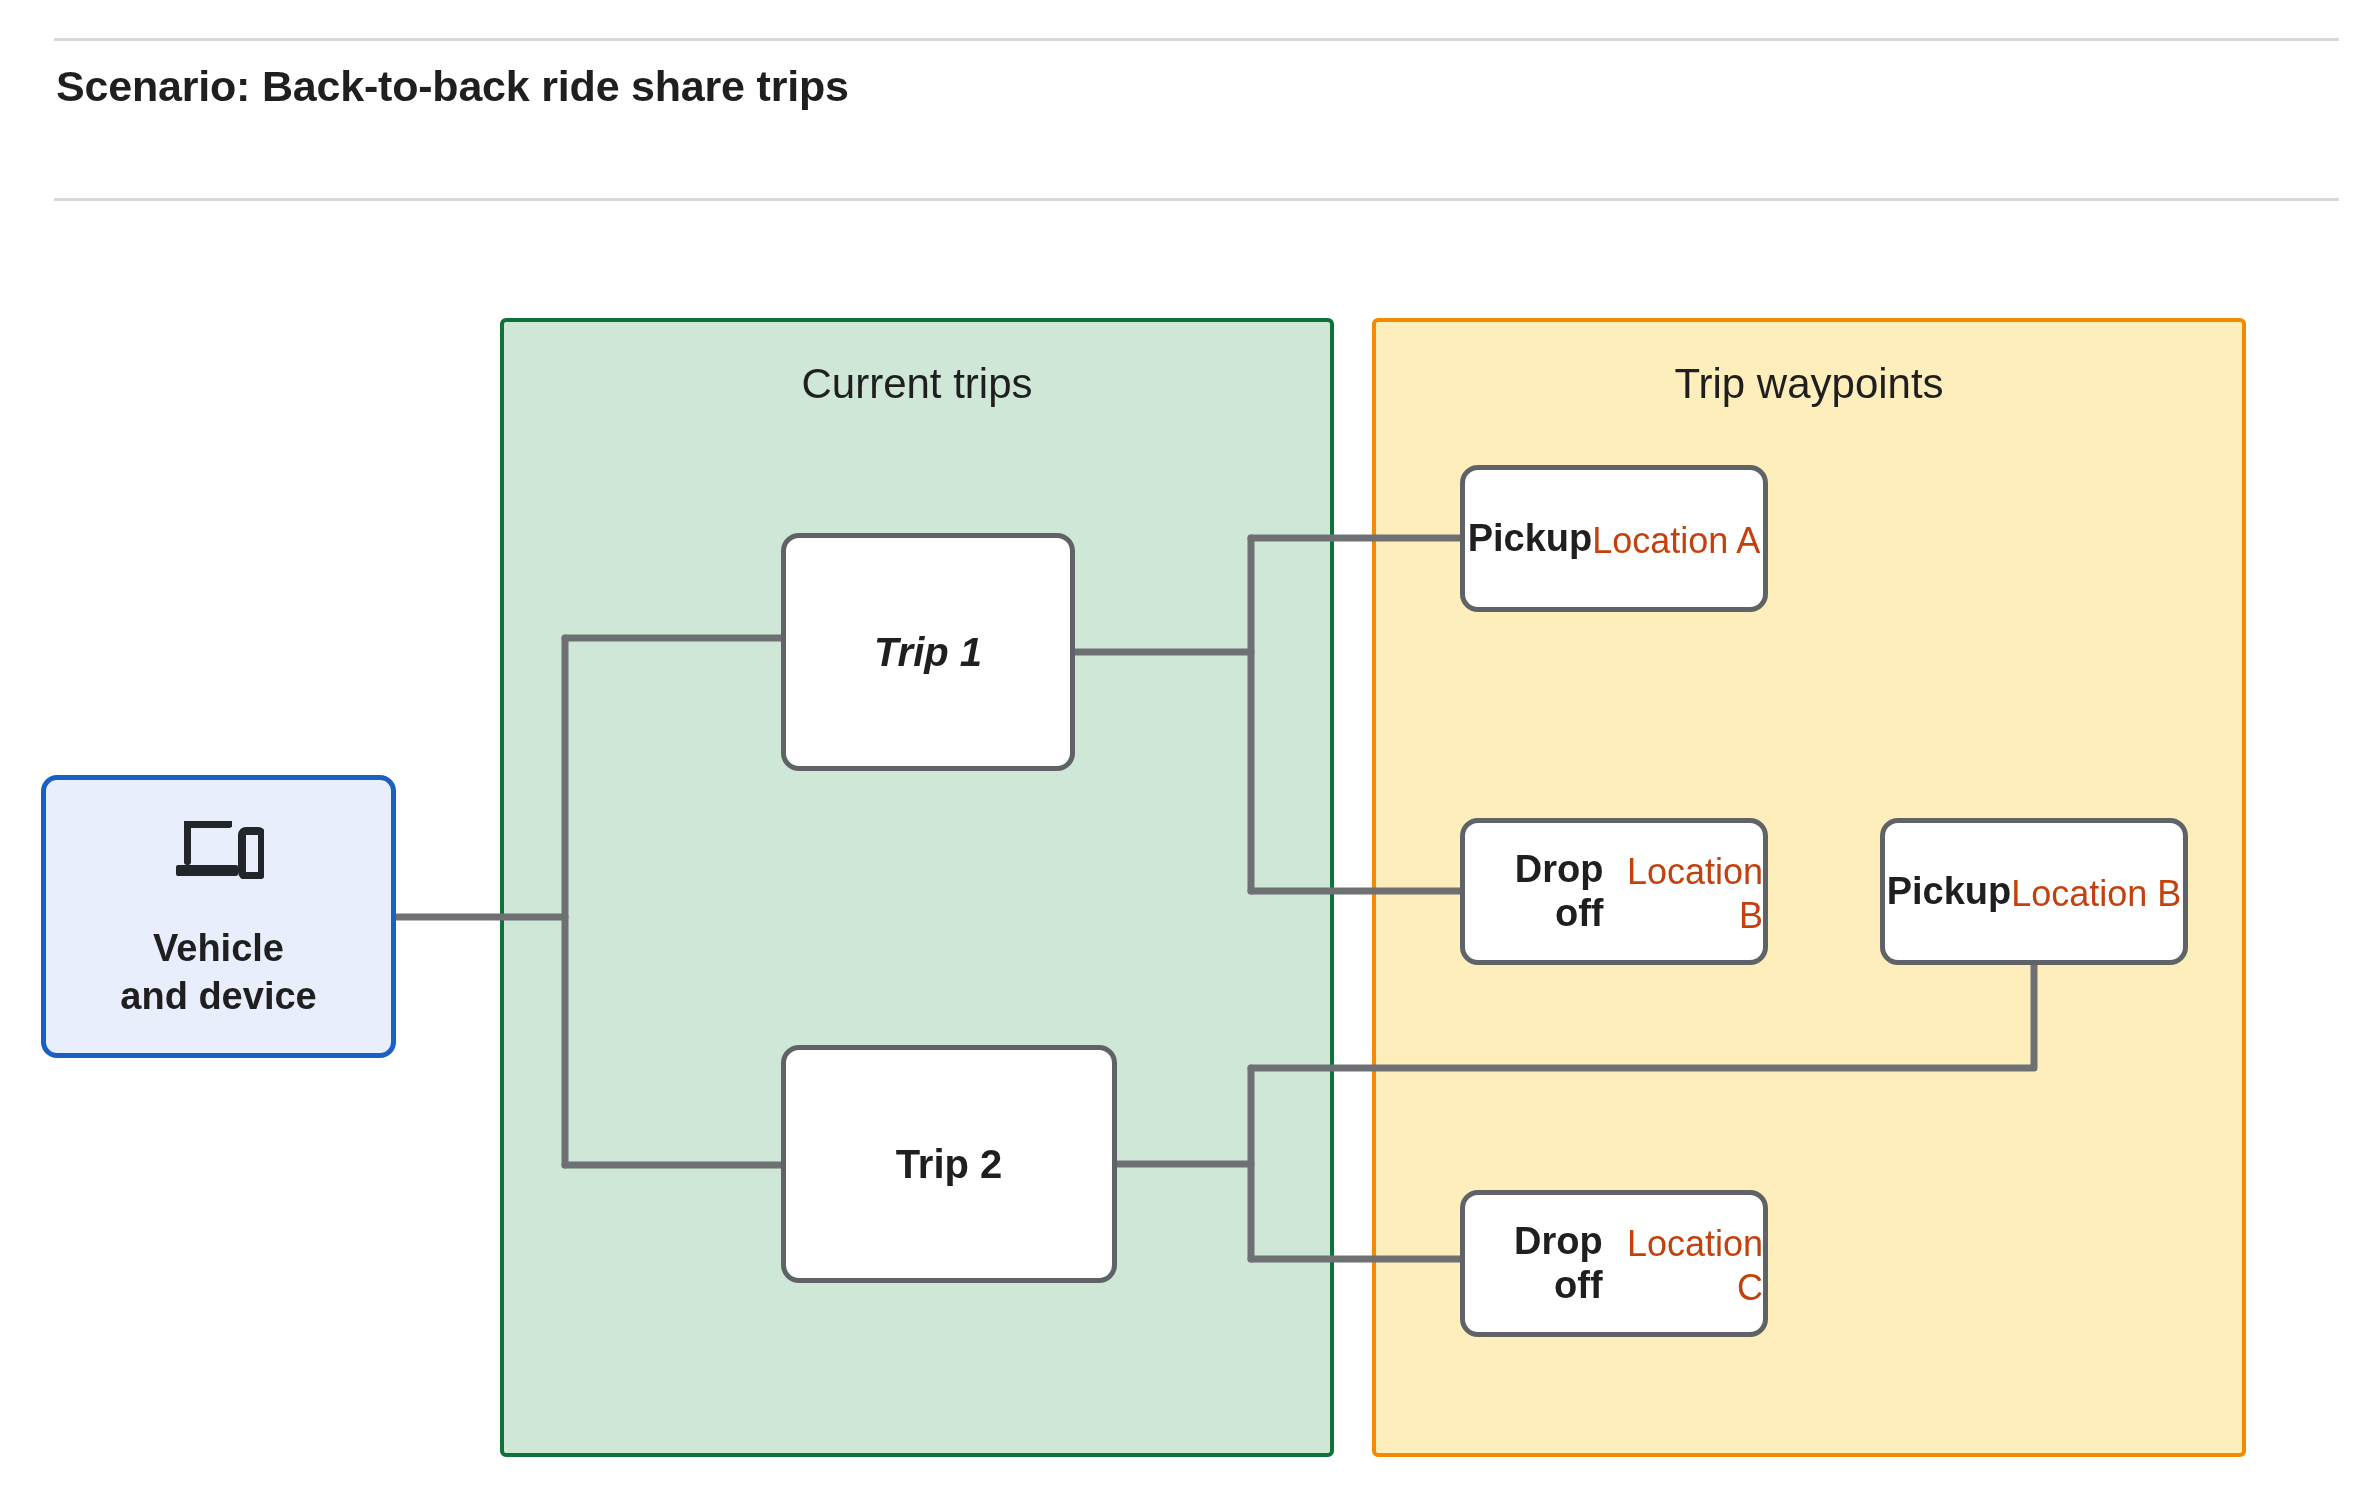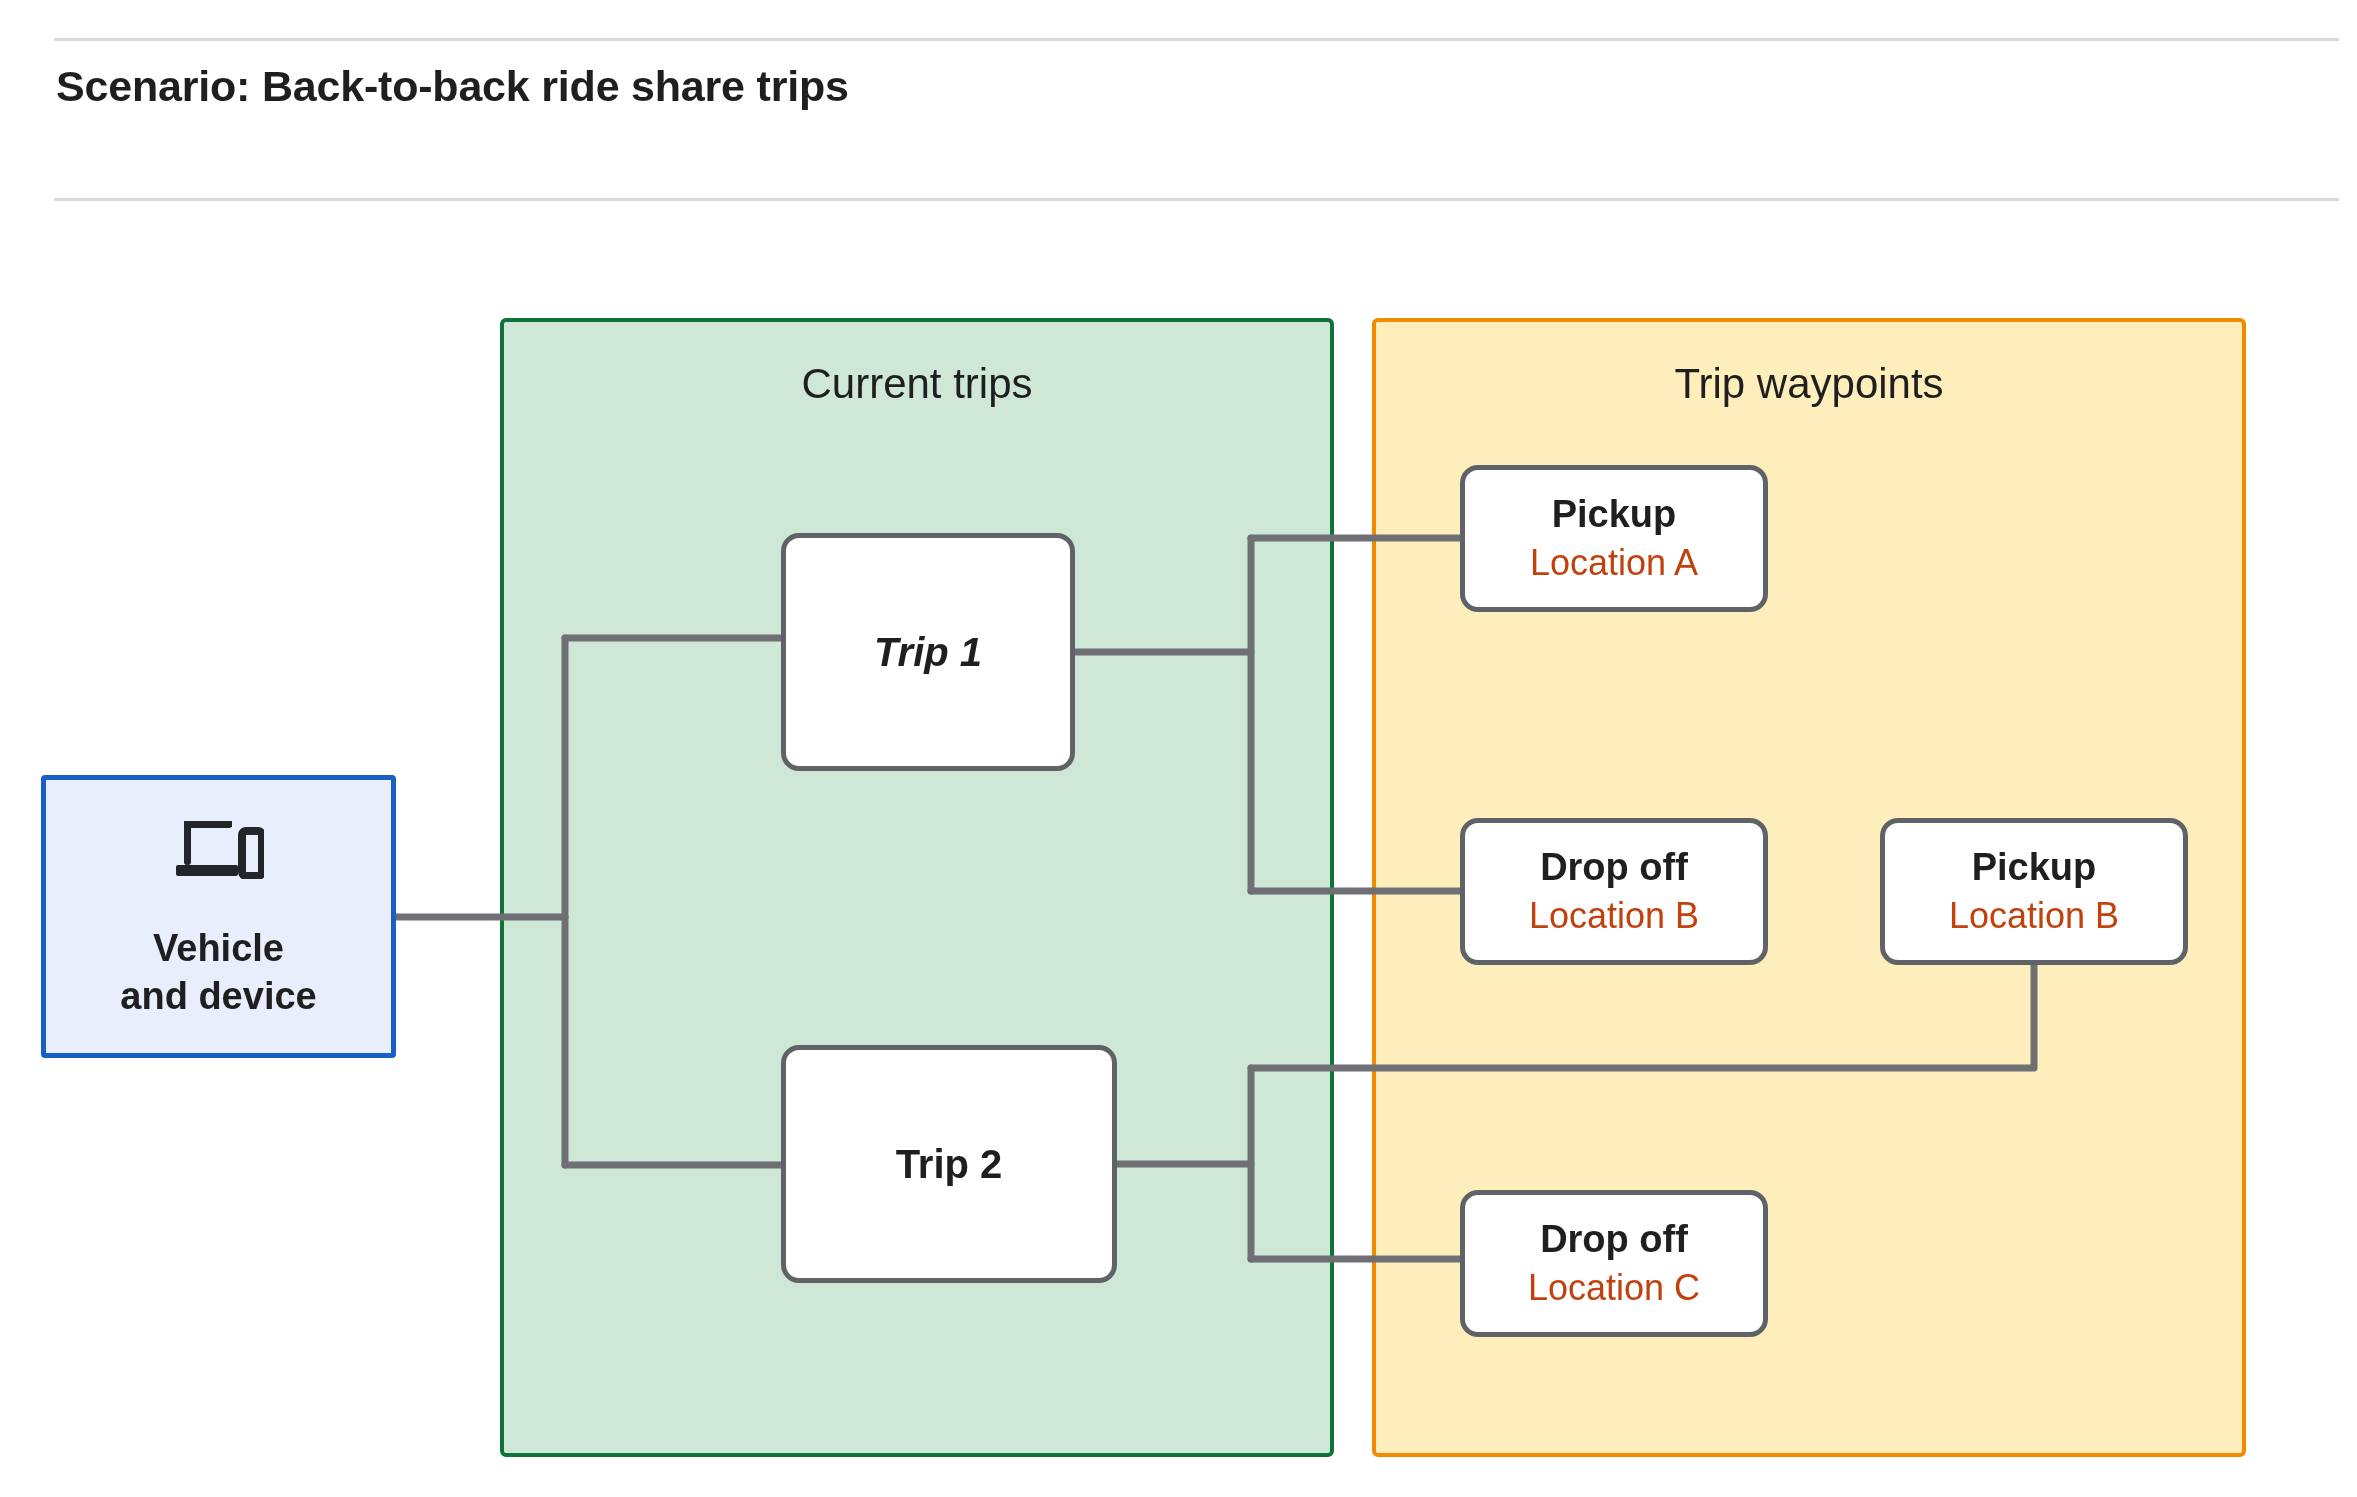--- a/index.html
+++ b/index.html
@@ -90,21 +90,21 @@
     padding-left: 40px;
   }
 
   
   .node {
     position: absolute;
     background: #ffffff;
     border: 5px solid #5f6368;
     border-radius: 18px;
     display: flex;
-    flex-direction: column;
+    flex-direction: row;
     align-items: center;
     justify-content: center;
     text-align: right;
   }
   .node .title {
     font-size: 38px;
     font-weight: bold;
     line-height: 1.15;
     color: #1f1f1f;
   }
@@ -128,21 +128,21 @@
   #node-pickup-b   { left: 1880px; top: 818px;  width: 308px; height: 147px; }
   #node-dropoff-c  { left: 1460px; top: 1190px; width: 308px; height: 147px; }
 
   
   #node-vehicle {
     position: absolute;
     left: 41px; top: 775px;
     width: 355px; height: 283px;
     background: #e8eefc;
     border: 5px solid #1a5fc4;
-    border-radius: 4px;
+    border-radius: 16px;
     display: flex;
     flex-direction: column;
     align-items: center;
     justify-content: center;
   }
   #vehicle-icon {
     margin-bottom: 46px;
     line-height: 0;
   }
   #node-vehicle .label {

